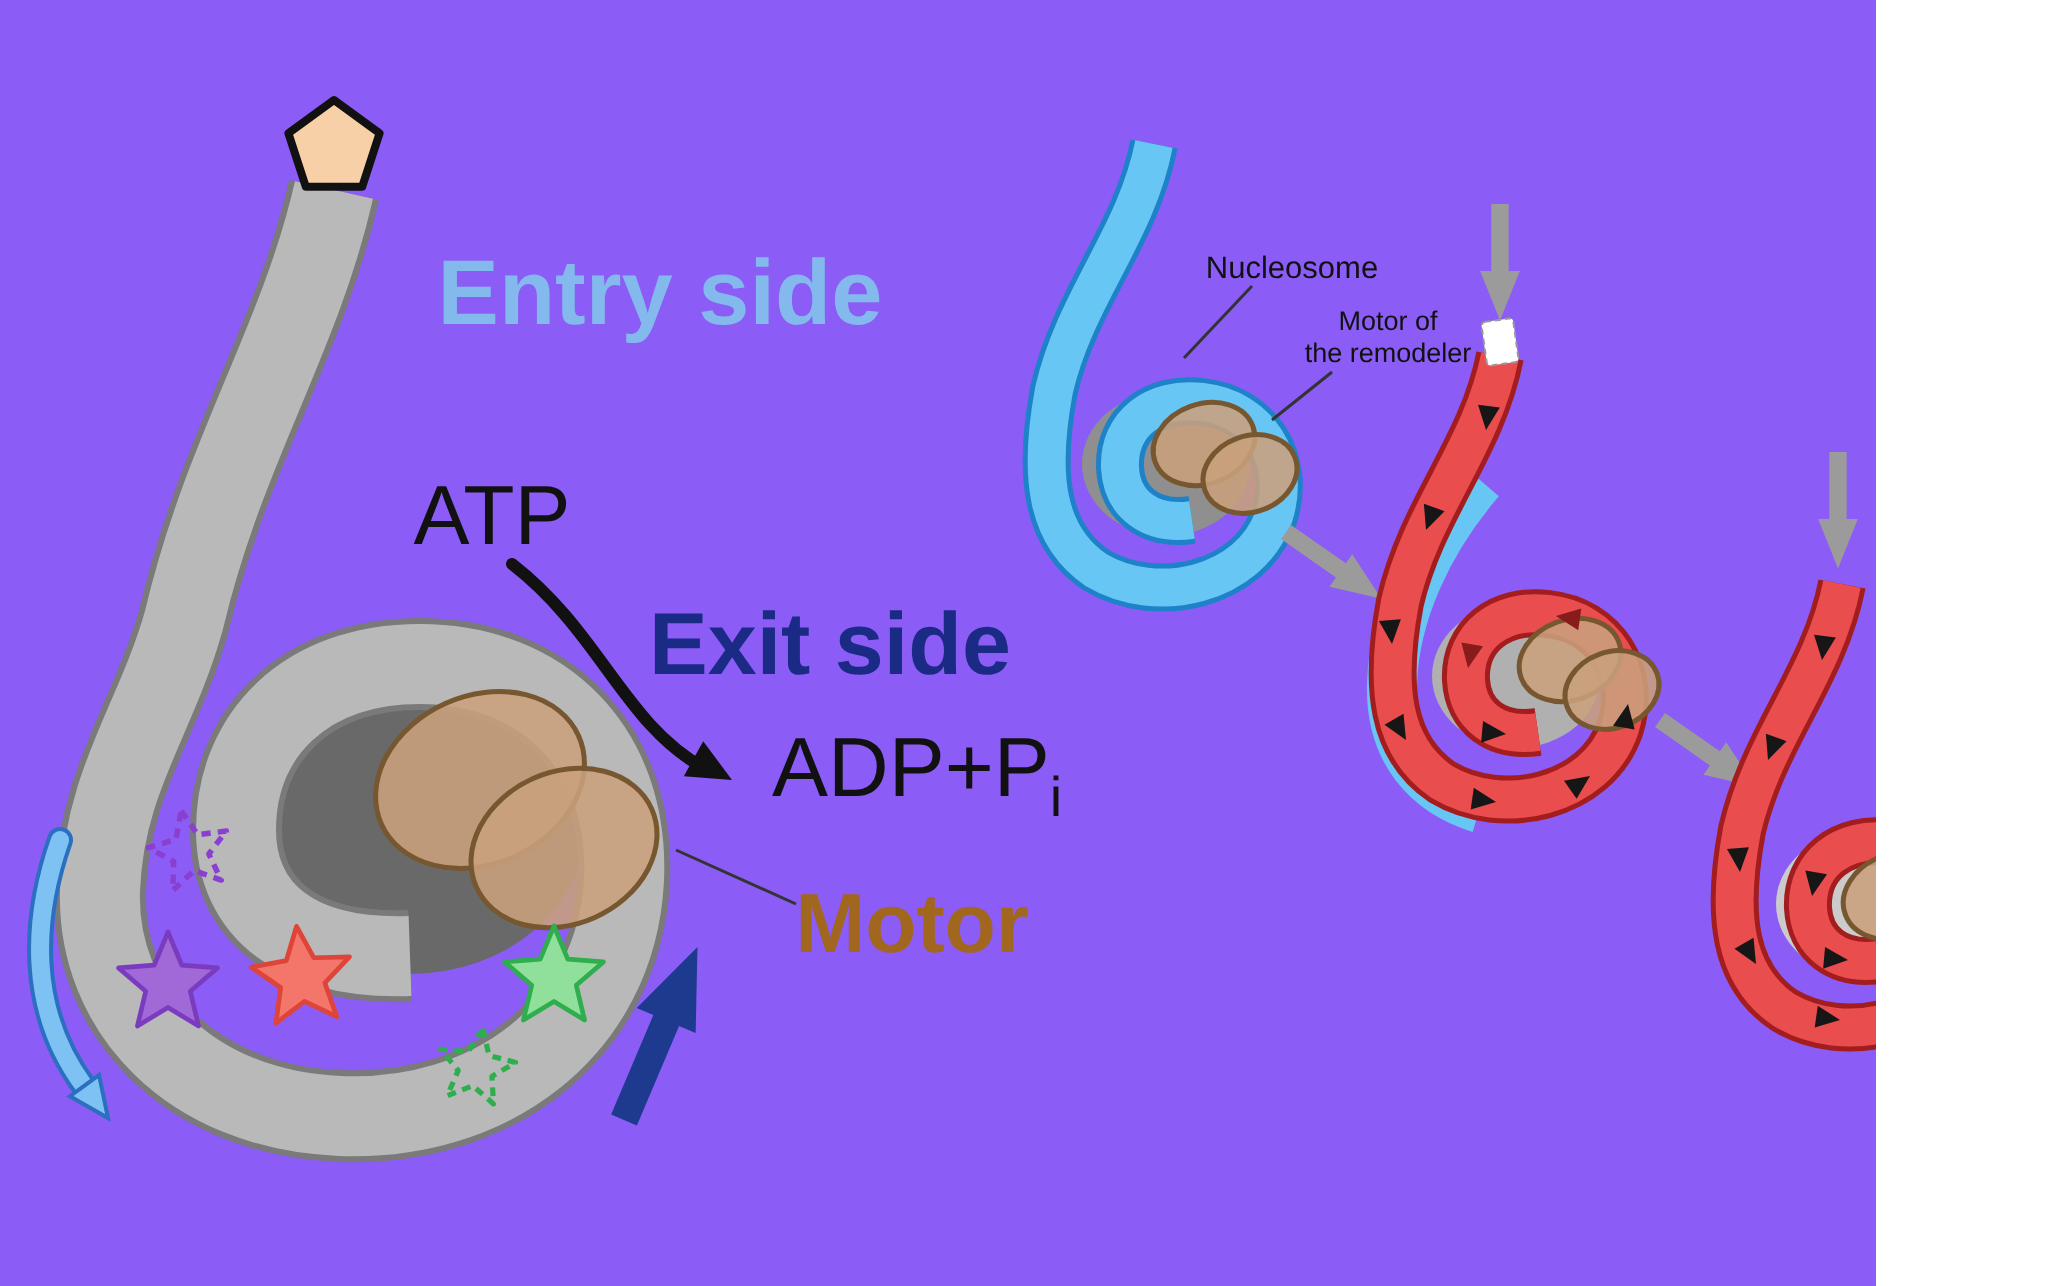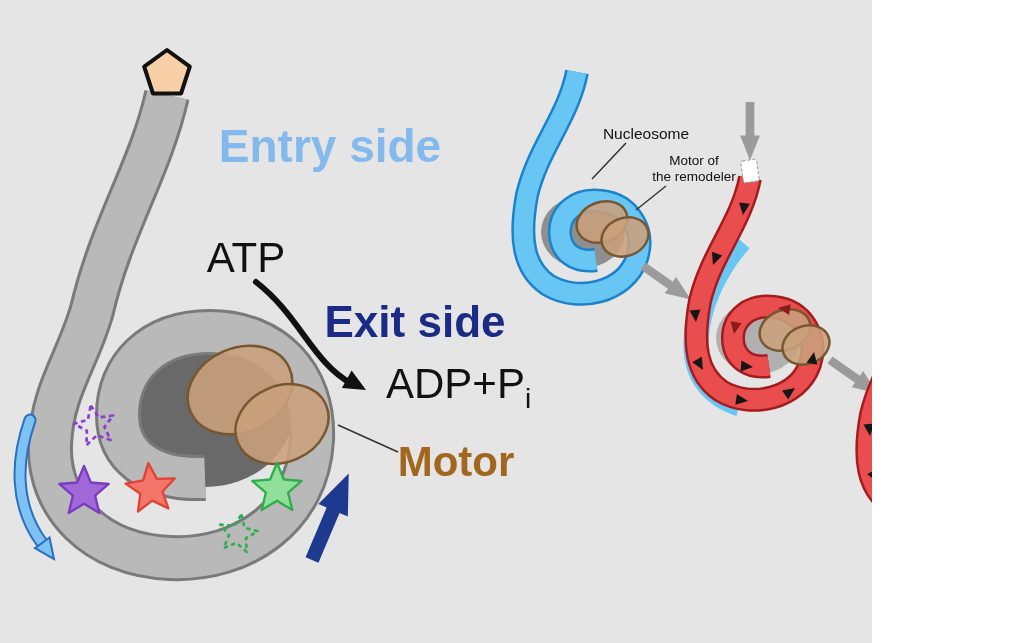--- a/index.html
+++ b/index.html
@@ -1,16 +1,16 @@
 <!DOCTYPE html>
 <html><head>
 <meta charset="utf-8">
 <style>
   html,body { margin:0; padding:0; background:#ffffff; }
-  .stage { position:relative; width:872px; height:643px; background:#e5e5e5; overflow:hidden;
+  .stage { position:relative; width:938px; height:643px; background:#8b5cf6; overflow:hidden;
            font-family:"Liberation Sans", sans-serif; }
   svg { position:absolute; inset:0; }
 
   
   .t-entry { font-family:"Liberation Sans",sans-serif; font-weight:bold; font-size:46px; }
   .t-atp   { font-family:"Liberation Sans",sans-serif; font-size:42px; fill:#111; }
   .t-exit  { font-family:"Liberation Sans",sans-serif; font-weight:bold; font-size:44px; }
   .t-adp   { font-family:"Liberation Sans",sans-serif; font-size:42px; fill:#111; }
   .t-adp-sub { font-size:28px; }
   .t-motor { font-family:"Liberation Sans",sans-serif; font-weight:bold; font-size:42px; }

